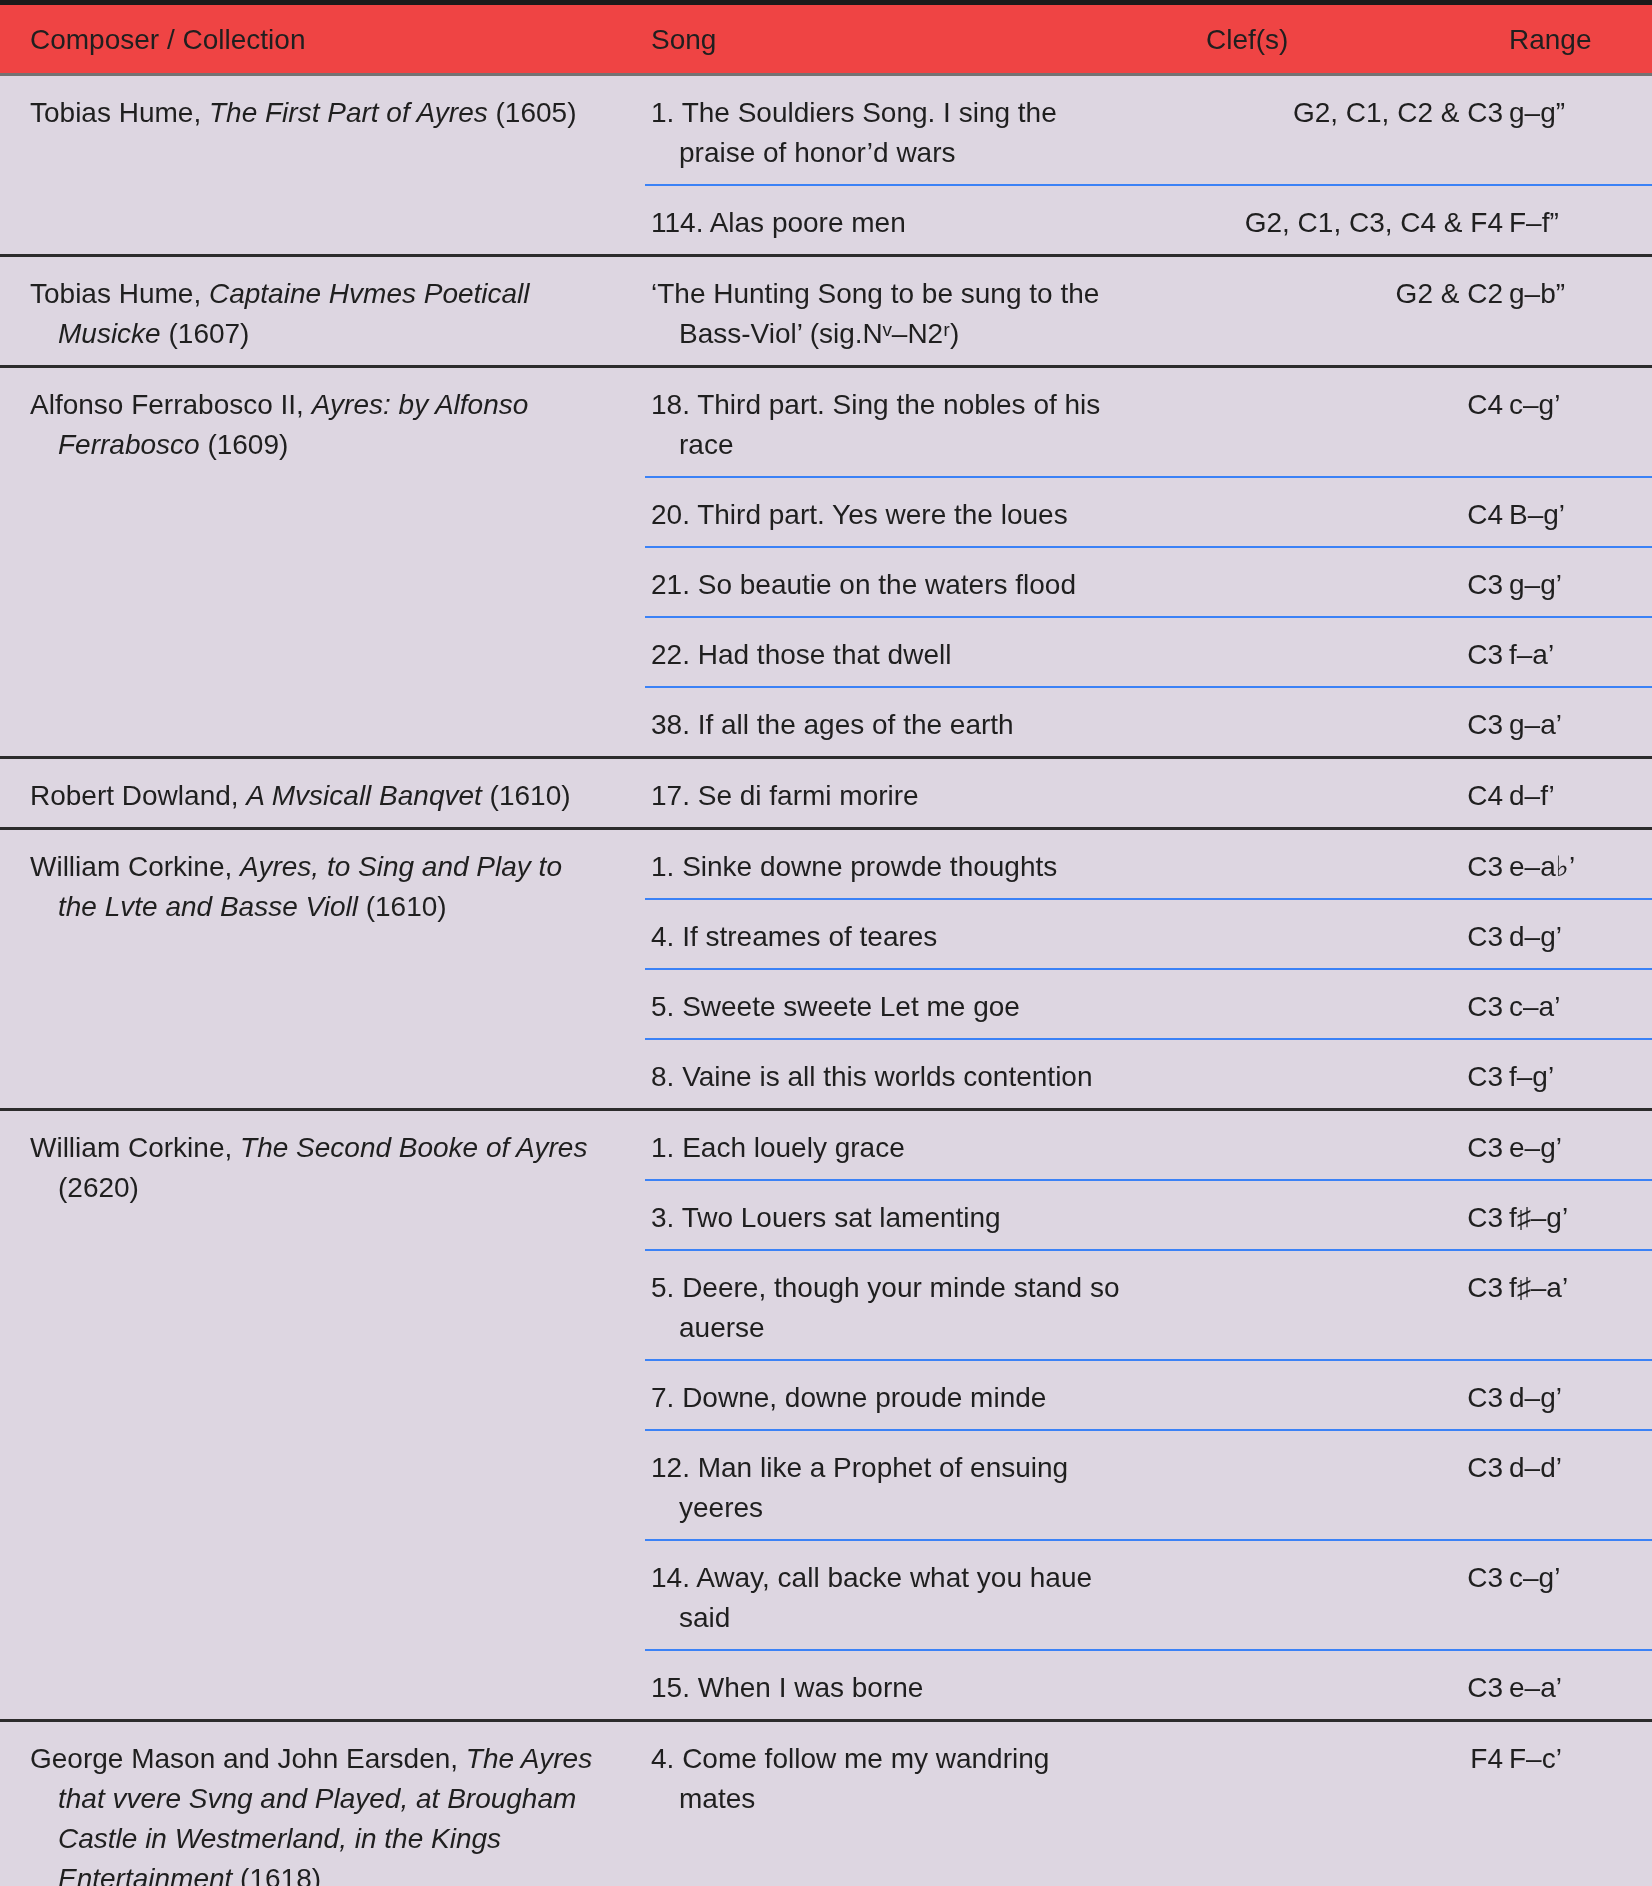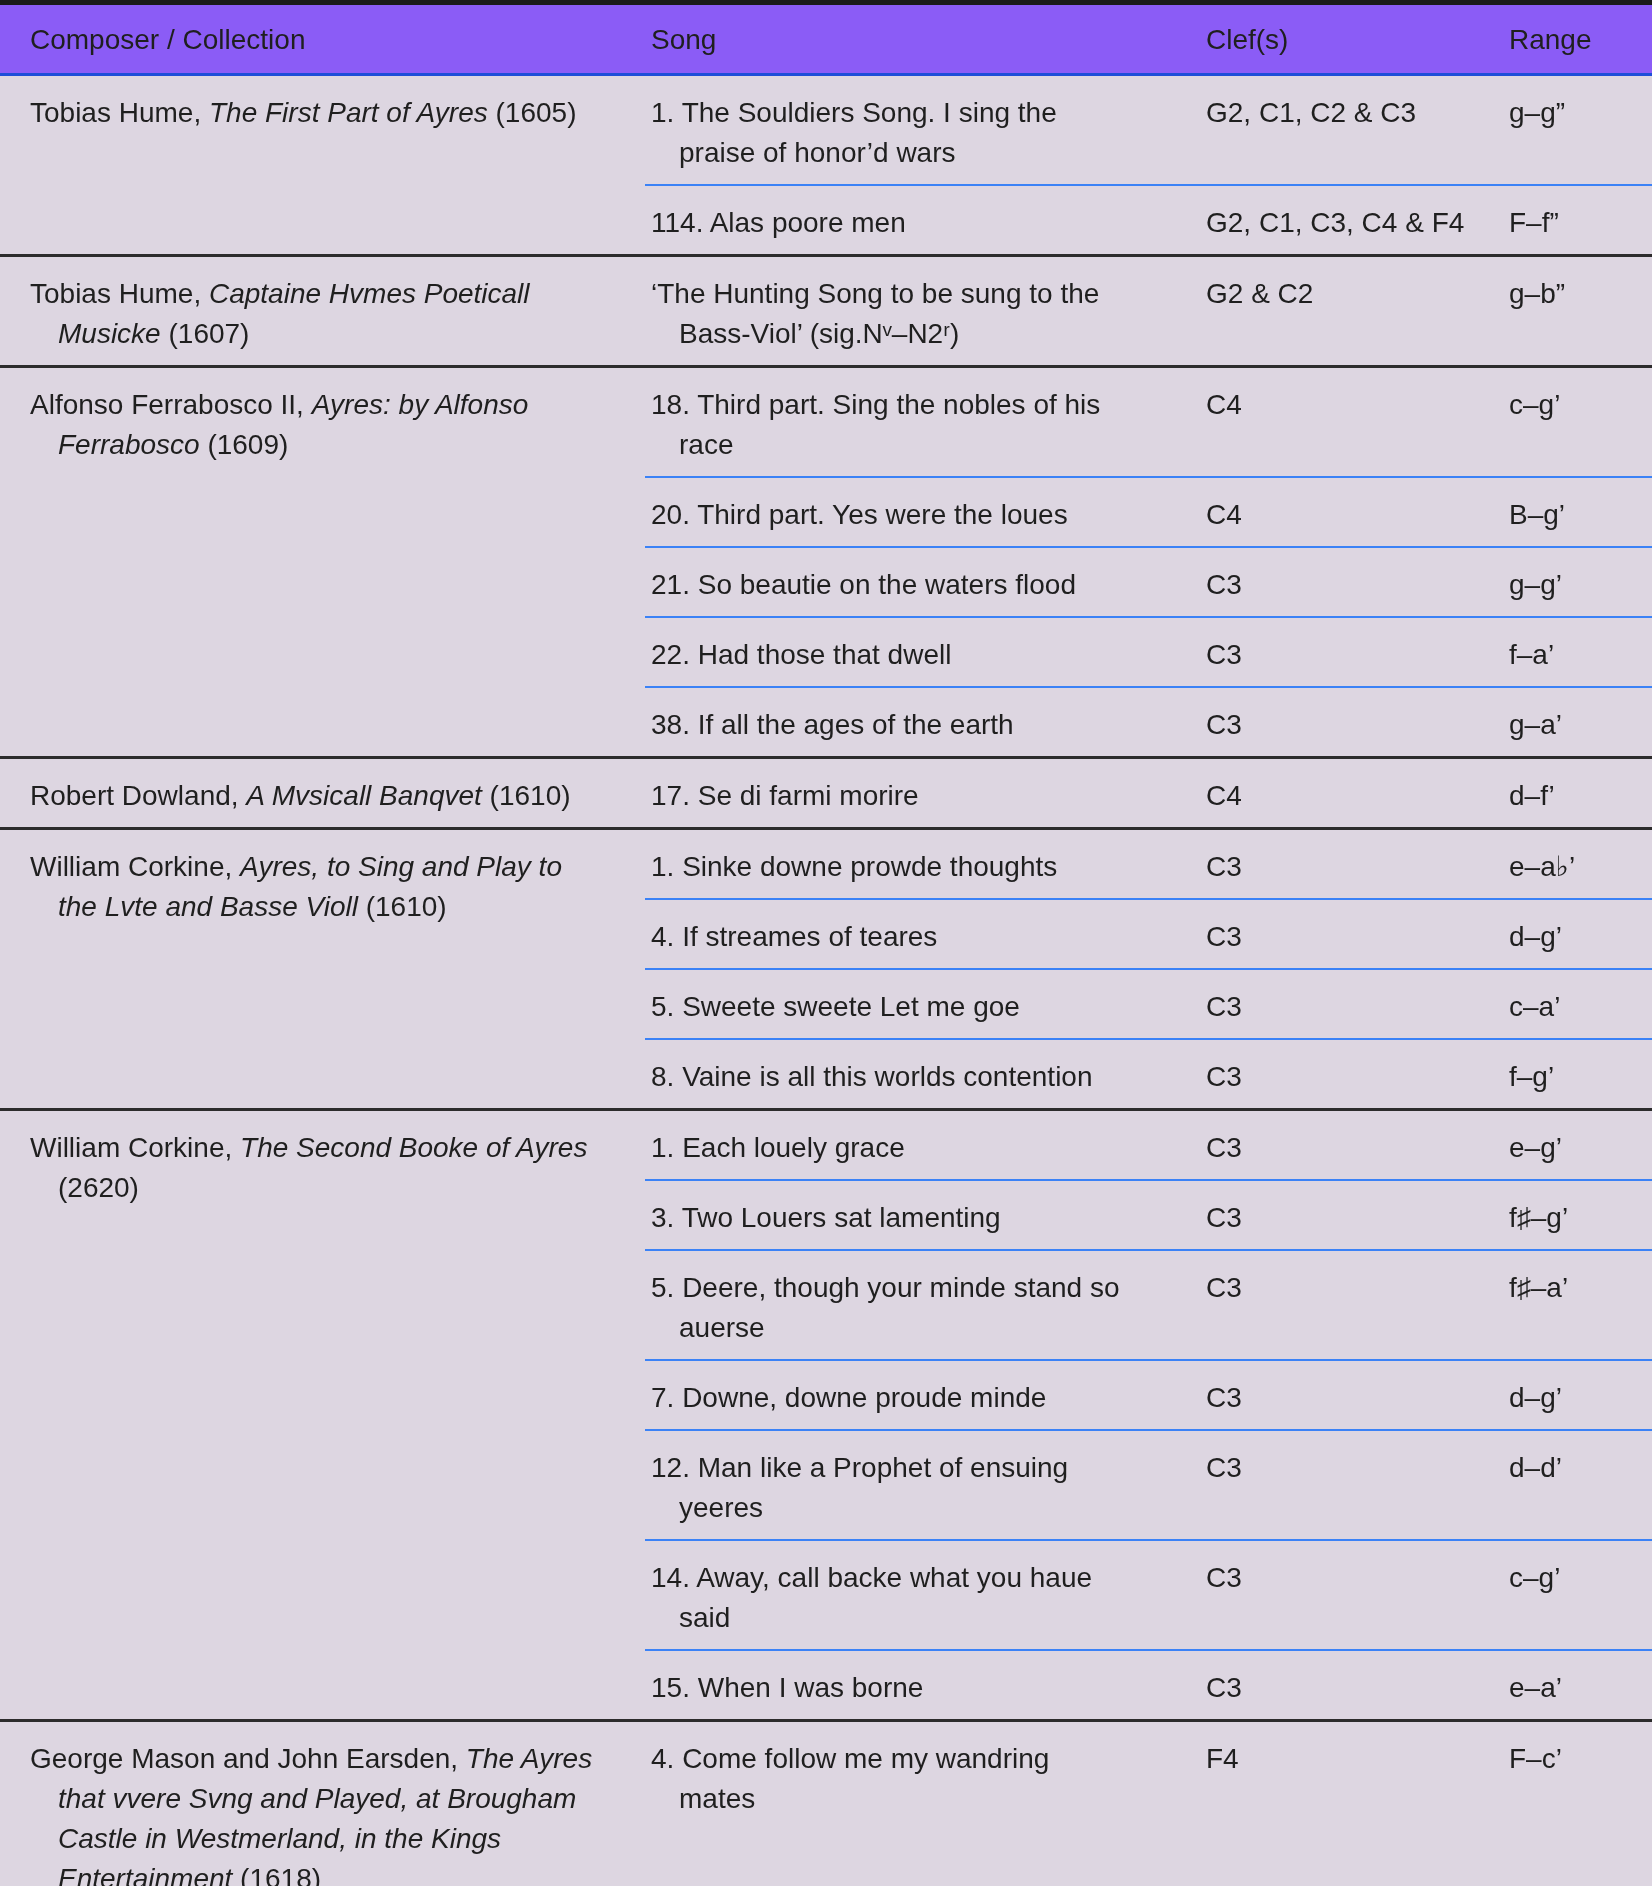--- a/index.html
+++ b/index.html
@@ -19,37 +19,37 @@
     background: #ddd6e1;
     border-top: 5px solid #1b1b1b;
     border-bottom: 5px solid #1b1b1b;
   }
   col.c1 { width: 645px; }
   col.c2 { width: 555px; }
   col.c3 { width: 303px; }
   col.c4 { width: 149px; }
 
   th {
-    background: #8b5cf6;
+    background: #ef4444;
     text-align: left;
     font-weight: 400;
     vertical-align: top;
     padding: 15px 0 13px 0;
-    border-bottom: 3px solid #1d4ed8;
+    border-bottom: 3px solid #737373;
   }
   th.c1 { padding-left: 30px; }
   th.c2, th.c3, th.c4 { padding-left: 6px; }
 
   td {
     vertical-align: top;
     padding: 17px 0 11px 0;
   }
   td.c1 { padding-left: 30px; padding-right: 40px; }
   td.c2 { padding-left: 6px;  padding-right: 70px; }
-  td.c3 { padding-left: 6px; }
+  td.c3 { padding-left: 6px; text-align: right; }
   td.c4 { padding-left: 6px; }
 
   tr.group-start > td { border-top: 3px solid #2c2c2c; }
   tr.sub > td        { border-top: 2px solid #3b82f6; }
 
   .hang { padding-left: 28px; text-indent: -28px; }
   em { font-style: italic; margin-top: 19px; }
 </style>
 </head>
 <body>

